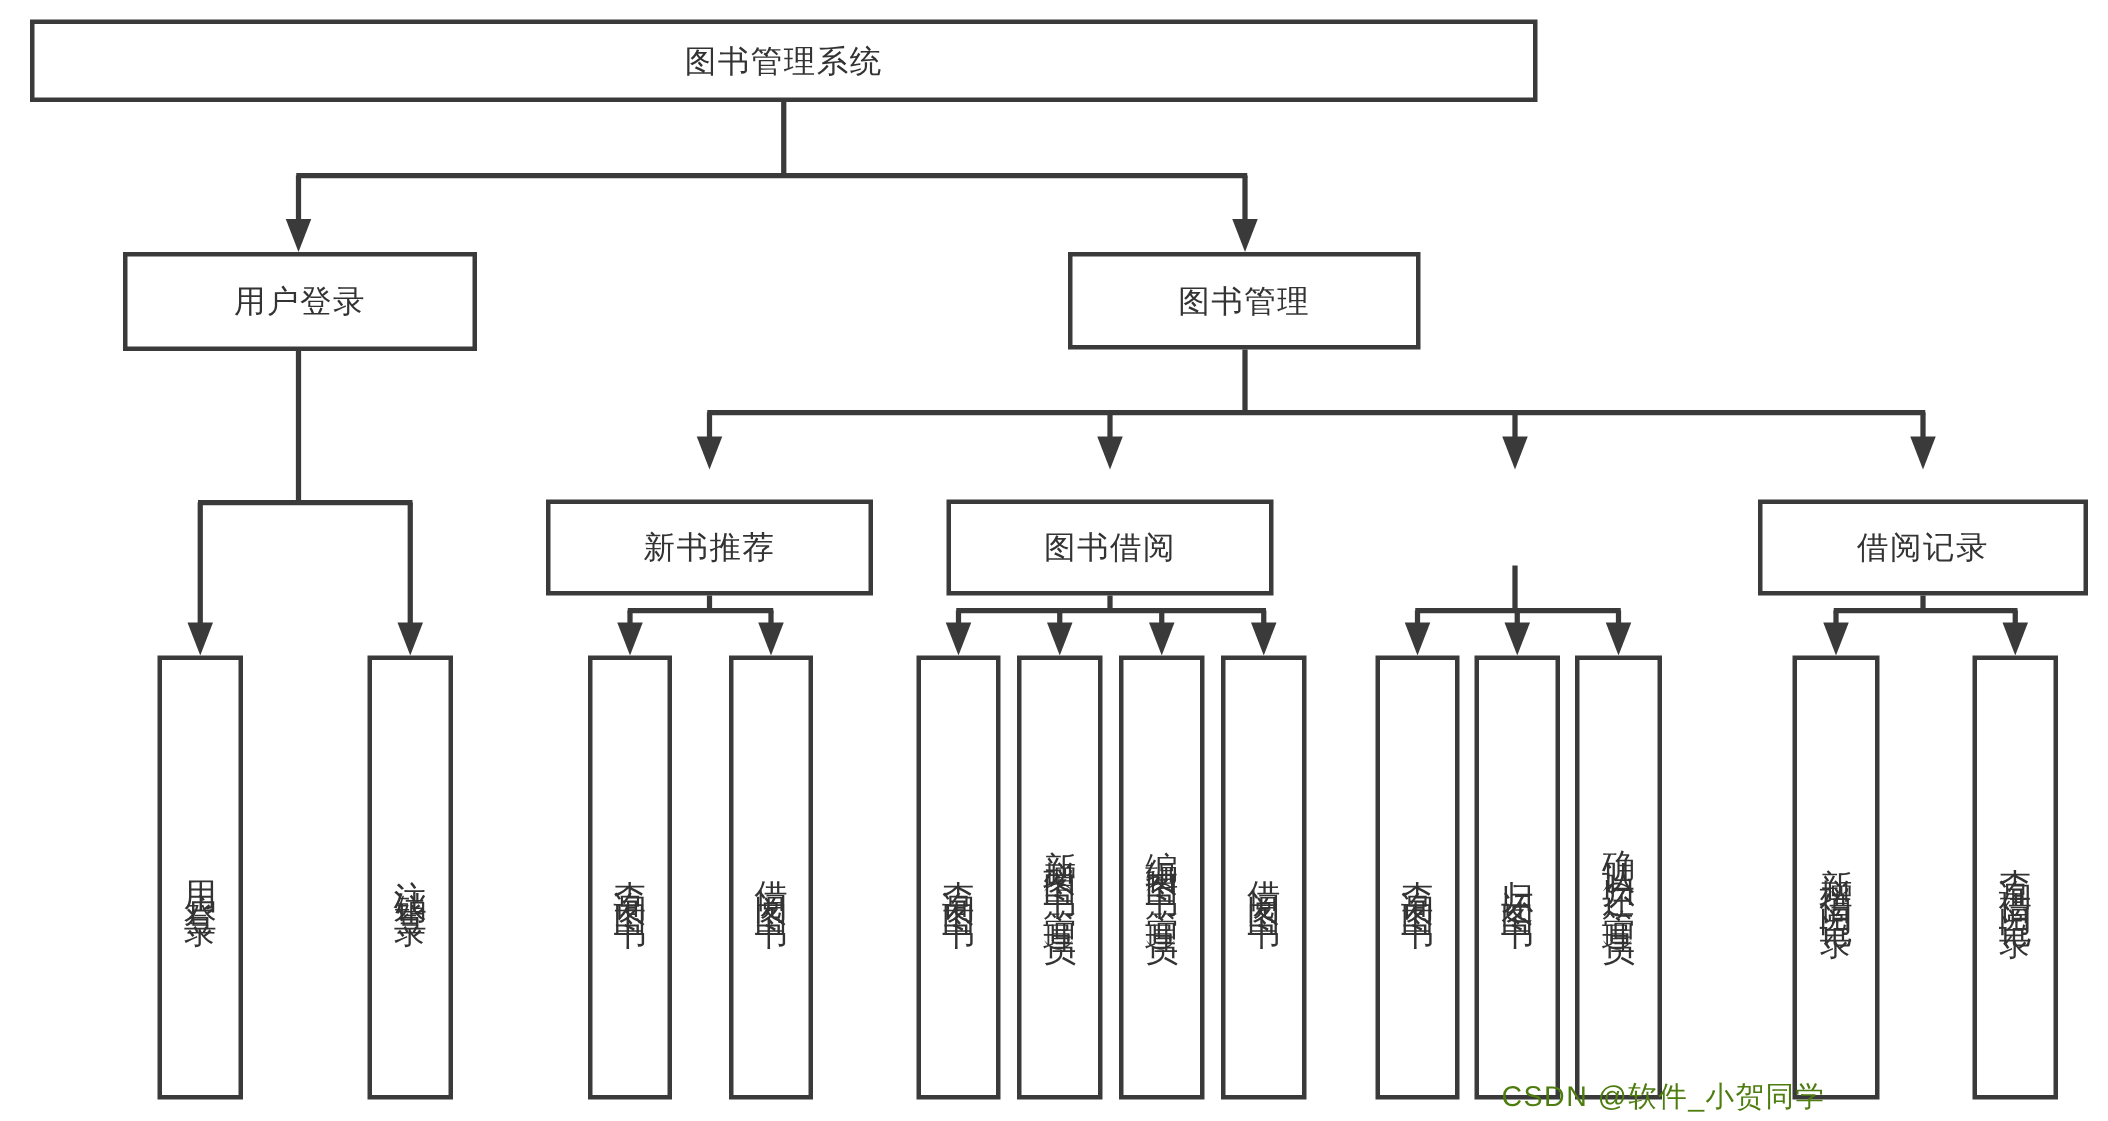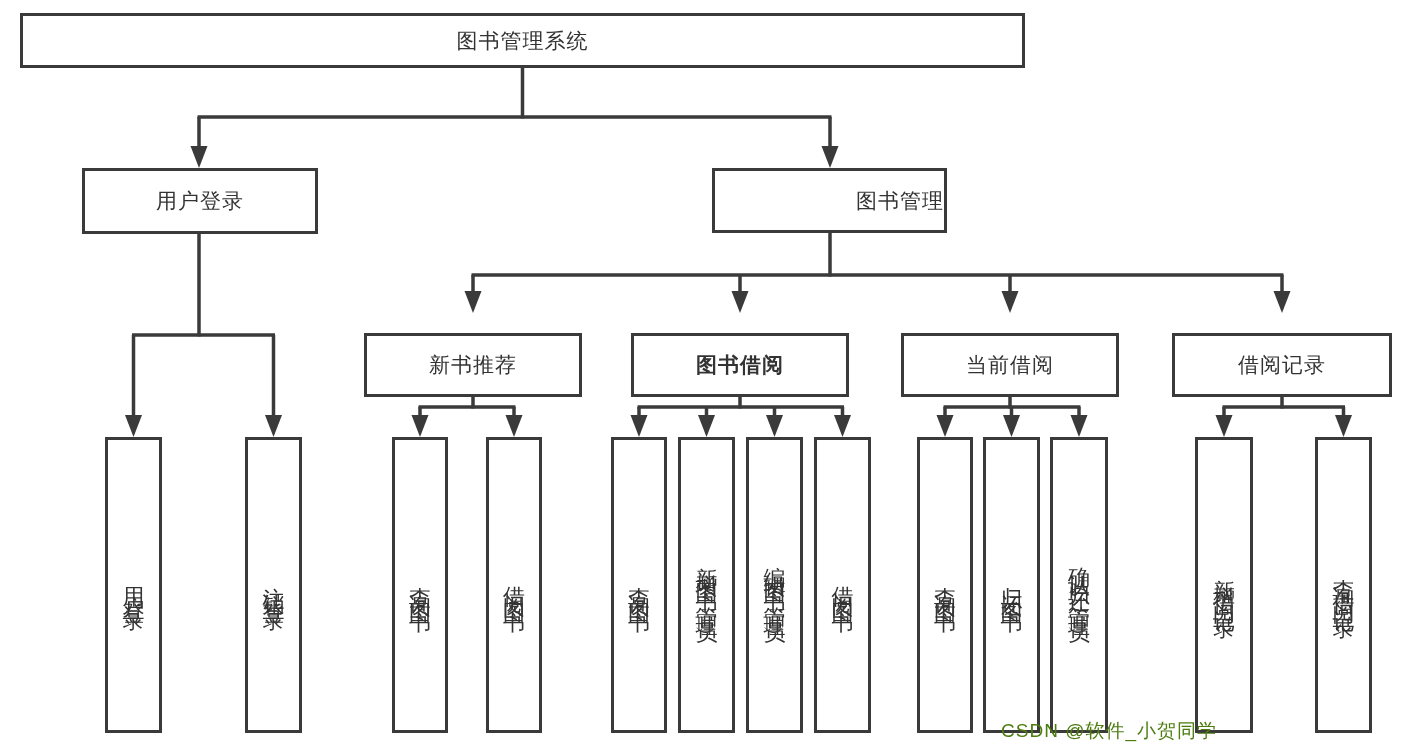--- a/index.html
+++ b/index.html
@@ -18,24 +18,24 @@
     position: absolute;
     border: 3px solid #3a3a3a;
     background: #ffffff;
     display: flex; align-items: center; justify-content: center;
     color: #333333;
     z-index: 1;
   }
   .hnode { font-size: 21px; letter-spacing: 1px; }
   .root  { left: 20px;  top: 13px;  width: 1005px; height: 55px; font-size: 21px; }
   .l2a   { left: 82px;  top: 168px; width: 236px;  height: 66px; }
-  .l2b   { left: 712px; top: 168px; width: 235px;  height: 65px; justify-content: flex-end; }
+  .l2b   { left: 712px; top: 168px; width: 235px;  height: 65px; }
   .l3    { top: 313px;  height: 64px; width: 218px; margin-top: 20px; }
   .l3a   { left: 364px; }
-  .l3b   { left: 631px; font-weight: bold; }
+  .l3b   { left: 631px; }
   .l3c   { left: 901px; }
   .l3d   { left: 1172px; width: 220px; }
   .leaf  { top: 437px; height: 296px; width: 57px; }
   .leaf .vtext {
     writing-mode: vertical-rl;
     text-orientation: mixed;
     font-size: 22px;
     letter-spacing: 8px;
     line-height: 1.0;
     color: #333333;
@@ -144,23 +144,20 @@
   <div class="node hnode l2b">
     <span>图书管理</span>
   </div>
 
   <div class="node hnode l3 l3a">
     <span>新书推荐</span>
   </div>
   <div class="node hnode l3 l3b">
     <span>图书借阅</span>
   </div>
-  <div class="node hnode l3 l3c">
-    <span>当前借阅</span>
-  </div>
   <div class="node hnode l3 l3d">
     <span>借阅记录</span>
   </div>
 
   <div class="node leaf lf1">
     <span class="vtext">用户登录</span>
   </div>
   <div class="node leaf lf2">
     <span class="vtext">注销登录</span>
   </div>

